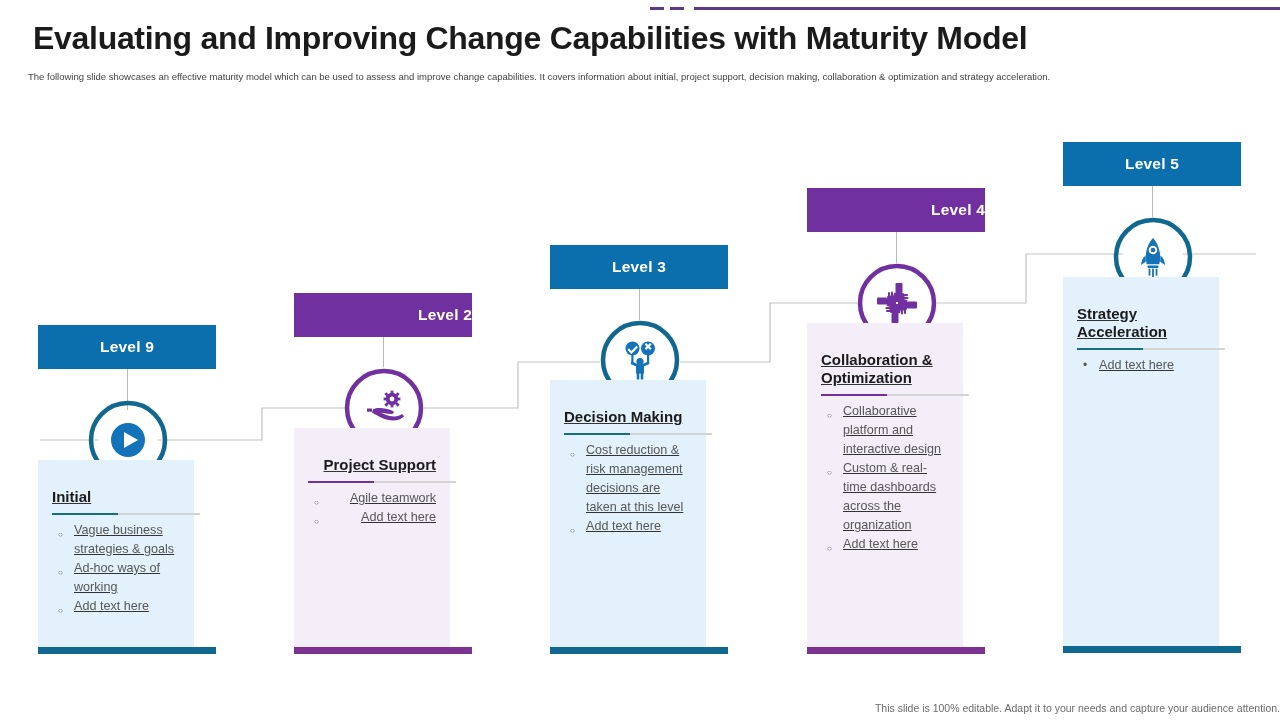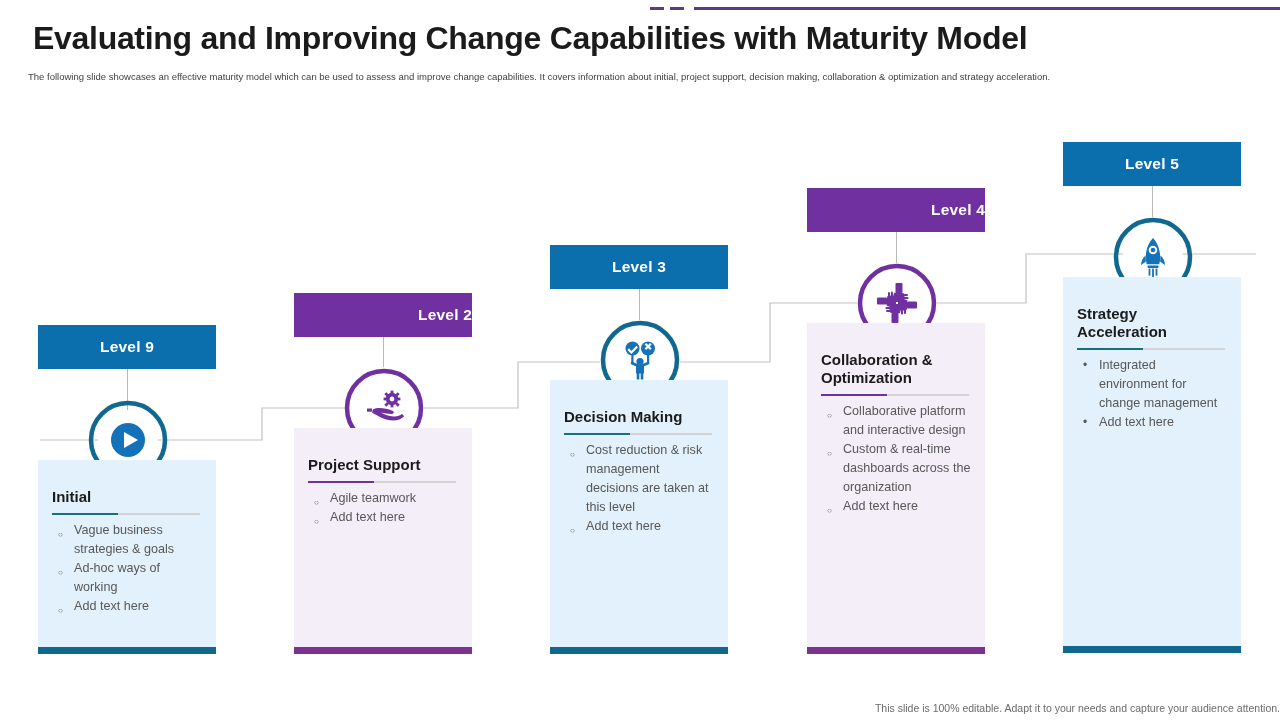--- a/index.html
+++ b/index.html
@@ -100,23 +100,24 @@
     border-radius: 50%;
     background: #ffffff;
     display: flex;
     align-items: center;
     justify-content: center;
   }
 
   .level-card {
     position: absolute;
     left: 0;
-    width: 178px;
+    width: 156px;
     box-sizing: border-box;
     padding: 16px 14px;
+    text-decoration: underline;
   }
   .card-title {
     font-size: 15px;
     font-weight: bold;
     color: #1b1b1b;
     line-height: 18px;
     padding-top: 0px;
   }
   .card-underline {
     position: relative;
@@ -258,21 +259,21 @@
           <rect x="24.2" y="7.6" width="2.8" height="3.6" transform="rotate(-45 25.6 9.4)"></rect>
           <rect x="35.0" y="17.6" width="2.8" height="3.6" transform="rotate(-45 36.4 19.4)"></rect>
           <rect x="35.0" y="7.6" width="2.8" height="3.6" transform="rotate(45 36.4 9.4)"></rect>
           <rect x="24.2" y="17.6" width="2.8" height="3.6" transform="rotate(45 25.6 19.4)"></rect>
           <path d="M6 23.5 h5 v3.2 h-5 z"></path>
           <path d="M12 24.2 c5 -2.2 13 -1.2 19 1.4 c2.8 1.1 2.2 3.6 -0.6 3.4 c-3.4 -0.2 -7.2 -0.9 -10.4 -1.3 c3.6 1.8 8 3.4 12.4 3.8 c3.6 0.3 6.6 -1 8.6 -2.4 l2.2 2.1 c-2.8 2.6 -6.8 4.6 -11.4 4.4 c-7 -0.3 -14.6 -4.2 -20.8 -8.1 z"></path>
         </g>
       </svg>
     </div>
   </div>
-  <div class="level-card" style="top:135px; height:224px; padding-top:28px;">
+  <div class="level-card" style="top:135px; height:224px; padding-top:28px;text-align:right;">
     <div class="card-title">Project Support</div>
     <div class="card-underline"></div>
     <ul class="card-list bullet-hollow">
       <li>Agile teamwork</li>
       <li>Add text here</li>
     </ul>
   </div>
   <div class="card-footbar" style="top:354px;"></div>
 </div>
 
@@ -389,21 +390,20 @@
           <rect x="21.1" y="33.6" width="1.8" height="8.4"></rect>
           <rect x="24.6" y="33.6" width="1.8" height="7"></rect>
         </g>
       </svg>
     </div>
   </div>
   <div class="level-card" style="top:135px; height:374px; padding-top:28px;">
     <div class="card-title">Strategy Acceleration</div>
     <div class="card-underline"></div>
     <ul class="card-list bullet-solid">
-      <li>Integrated environment for change management</li>
       <li>Add text here</li>
     </ul>
   </div>
   <div class="card-footbar" style="top:504px;"></div>
 </div>
 
 <div class="footer-note">This slide is 100% editable. Adapt it to your  needs and capture your audience attention.</div>
 <div class="page-number">14</div>
 
 </body></html>

